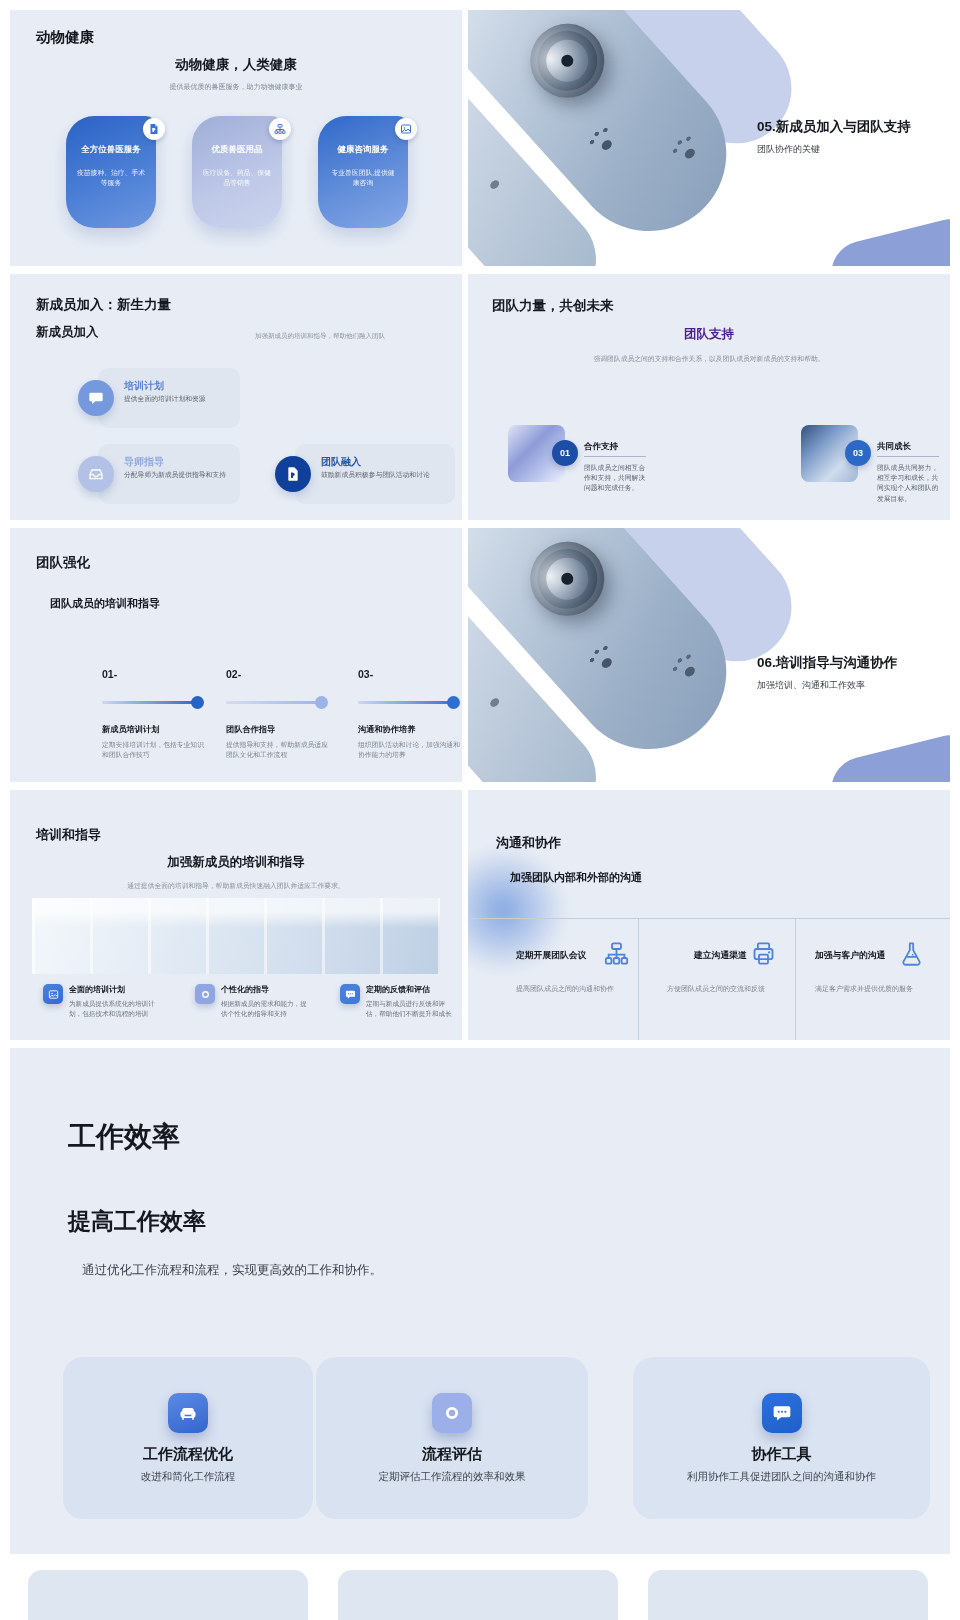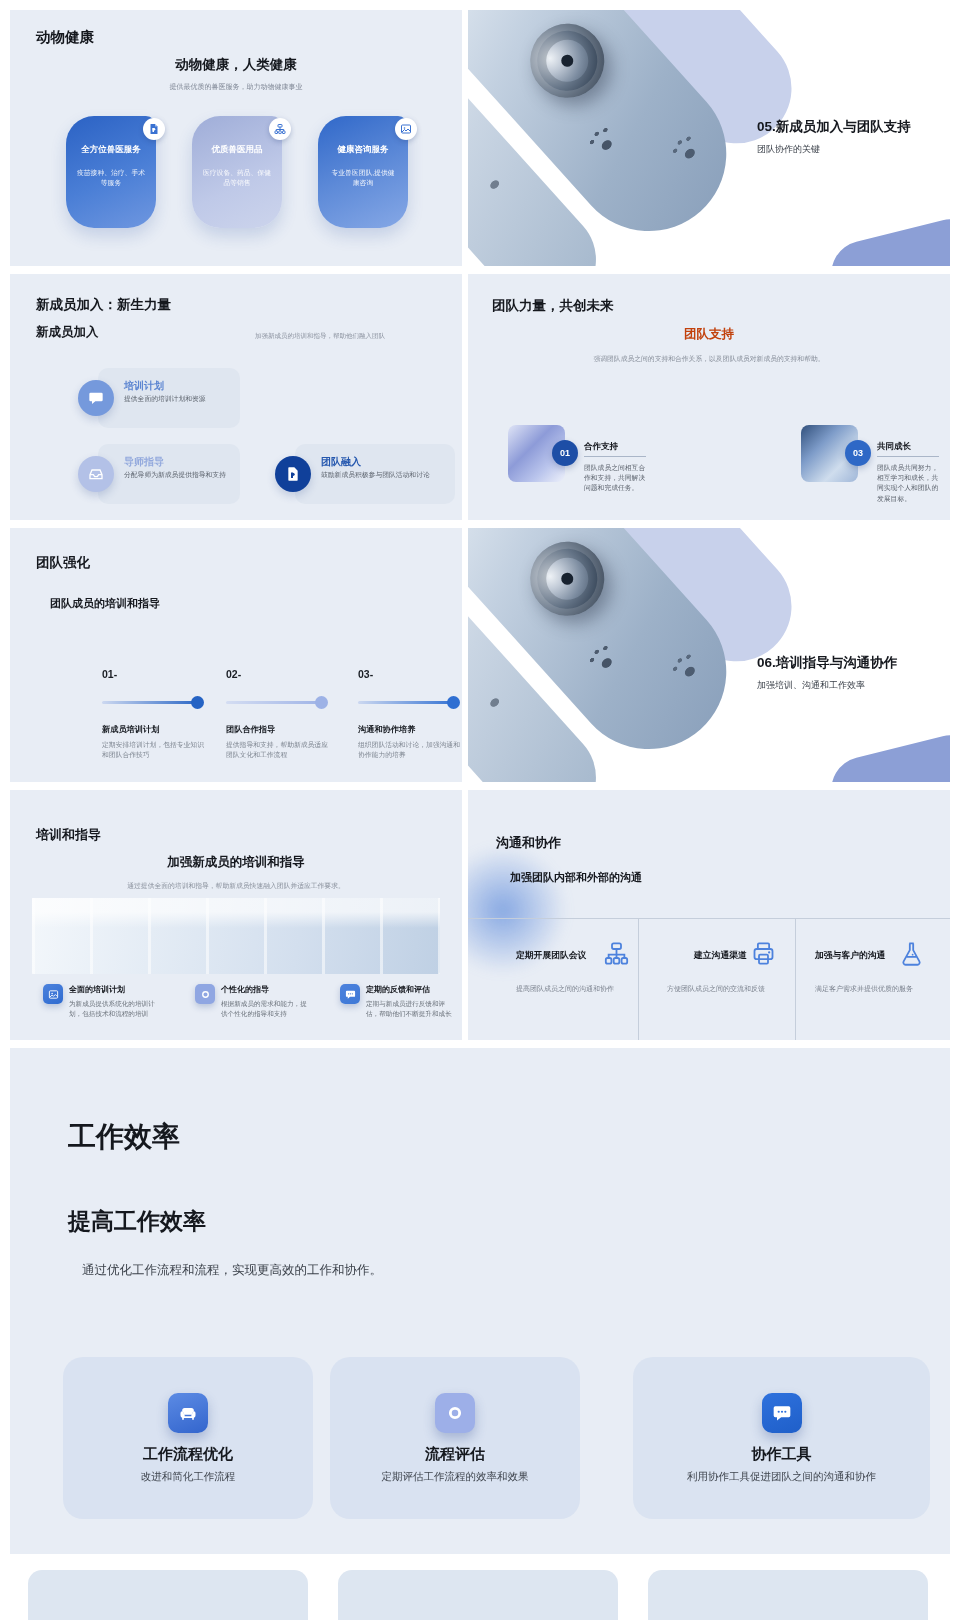--- a/index.html
+++ b/index.html
@@ -84,21 +84,21 @@
     display:flex;align-items:center;justify-content:center;color:#fff;box-shadow:0 4px 8px rgba(40,70,140,.2);}
   .g-item .circ svg{width:16px;height:16px;display:block;}
   .g-item .ttl{position:absolute;left:26px;top:11px;font-size:10px;font-weight:bold;}
   .g-item .dsc{position:absolute;left:26px;top:26px;right:8px;font-size:6.8px;line-height:1.5;color:#5b626c;}
   #gi1{left:88px;top:94px;}   #gi1 .circ{background:#7599dc;} #gi1 .ttl{color:#5c85d1;}
   #gi2{left:88px;top:170px;}  #gi2 .circ{background:#b3c1e7;} #gi2 .ttl{color:#93a9dd;}
   #gi3{left:285px;top:170px;width:160px;} #gi3 .circ{background:#10409a;} #gi3 .ttl{color:#2457ae;}
 
   
   #s4 .corner-title{left:24px;top:23px;font-size:13.5px;}
-  #s4 .heading{position:absolute;left:0;right:0;top:52px;text-align:center;font-size:12.5px;font-weight:bold;color:#c2410c;}
+  #s4 .heading{position:absolute;left:0;right:0;top:52px;text-align:center;font-size:12.5px;font-weight:bold;color:#4c1d95;}
   #s4 .sub{position:absolute;left:90px;right:90px;top:80px;text-align:center;font-size:6.8px;line-height:1.6;color:#868d99;}
   .p-item{position:absolute;top:151px;width:150px;height:90px;}
   #pi1{left:40px;} #pi2{left:186px;} #pi3{left:333px;}
   .p-item .thumb{position:absolute;left:0;top:0;width:57px;height:57px;border-radius:8px;}
   #pi1 .thumb{background:linear-gradient(135deg,#dfe4f6 0%,#8d9bd8 40%,#b9c4ec 70%,#eef1fa 100%);}
   #pi2 .thumb{background:linear-gradient(135deg,#f2f6fa 0%,#d9e6f2 45%,#b9cfe4 80%,#e8f0f7 100%);}
   #pi3 .thumb{background:linear-gradient(135deg,#31507c 0%,#7e9cc9 35%,#cfdded 70%,#9fb6d8 100%);}
   .p-item .num{position:absolute;left:44px;top:15px;width:26px;height:26px;border-radius:50%;color:#fff;
     font-size:9px;font-weight:bold;display:flex;align-items:center;justify-content:center;box-shadow:0 3px 6px rgba(30,60,120,.25);}
   #pi1 .num{background:#1d4ea6;} #pi2 .num{background:#98ace0;} #pi3 .num{background:#2e68c6;}
@@ -154,21 +154,21 @@
   .c-col .dsc{position:absolute;top:194px;font-size:7px;color:#7b828e;white-space:nowrap;}
   #cc1 .ttl{left:48px;} #cc1 .ico{left:135px;} #cc1 .dsc{left:48px;}
   #cc2 .ttl{left:199px;padding-left:27px;} #cc2 .ico{left:282px;} #cc2 .dsc{left:199px;}
   #cc3 .ttl{left:347px;} #cc3 .ico{left:430px;} #cc3 .dsc{left:347px;}
 
   
   #s9 .big-title{position:absolute;left:58px;top:70px;font-size:28px;font-weight:bold;color:#15181e;}
   #s9 .heading{position:absolute;left:58px;top:158px;font-size:23px;font-weight:bold;color:#15181e;}
   #s9 .sub{position:absolute;left:72px;top:214px;font-size:12.5px;color:#3c424b;}
   .w-card{position:absolute;top:309px;height:162px;border-radius:20px;background:#d9e2f1;text-align:center;}
-  #wc1{left:53px;width:250px;} #wc2{left:320px;width:250px;} #wc3{left:623px;width:297px;background:#dae3f1;}
+  #wc1{left:53px;width:250px;} #wc2{left:306px;width:272px;} #wc3{left:623px;width:297px;background:#dae3f1;}
   .w-card .sq{position:absolute;left:50%;margin-left:-20px;top:36px;width:40px;height:40px;border-radius:10px;color:#fff;
     display:flex;align-items:center;justify-content:center;box-shadow:0 6px 12px rgba(40,70,140,.28);}
   .w-card .sq svg{width:20px;height:20px;display:block;}
   #wc1 .sq{background:linear-gradient(160deg,#5c8be4,#3365cd);}
   #wc2 .sq{background:#9dafe8;}
   #wc3 .sq{background:linear-gradient(160deg,#2e71dd,#1f5fc9);}
   .w-card .ttl{position:absolute;left:0;right:0;top:88px;font-size:15px;font-weight:bold;color:#15181e;}
   .w-card .dsc{position:absolute;left:24px;right:24px;top:112px;font-size:10.5px;line-height:1.5;color:#3f454e;}
 
   

